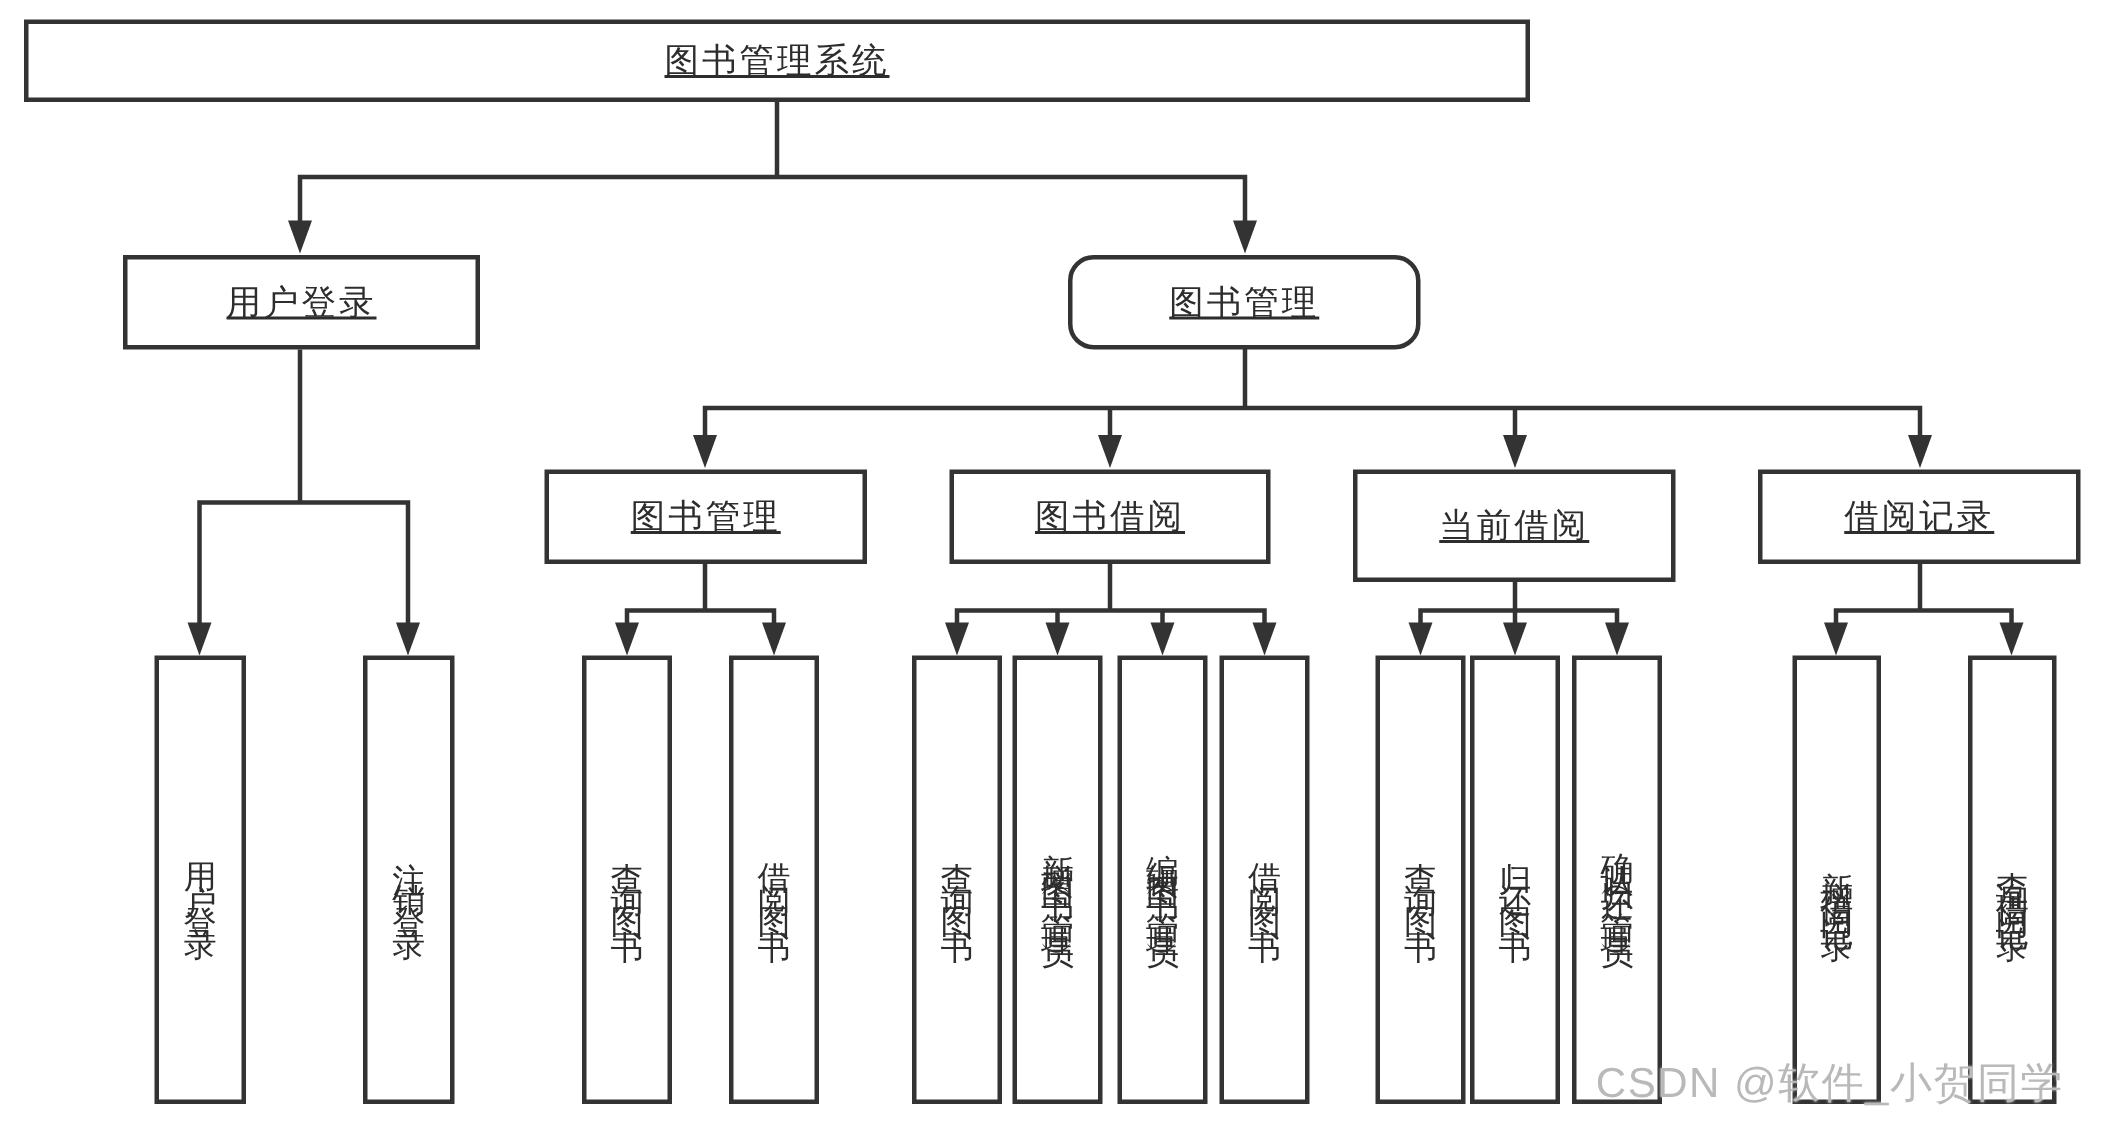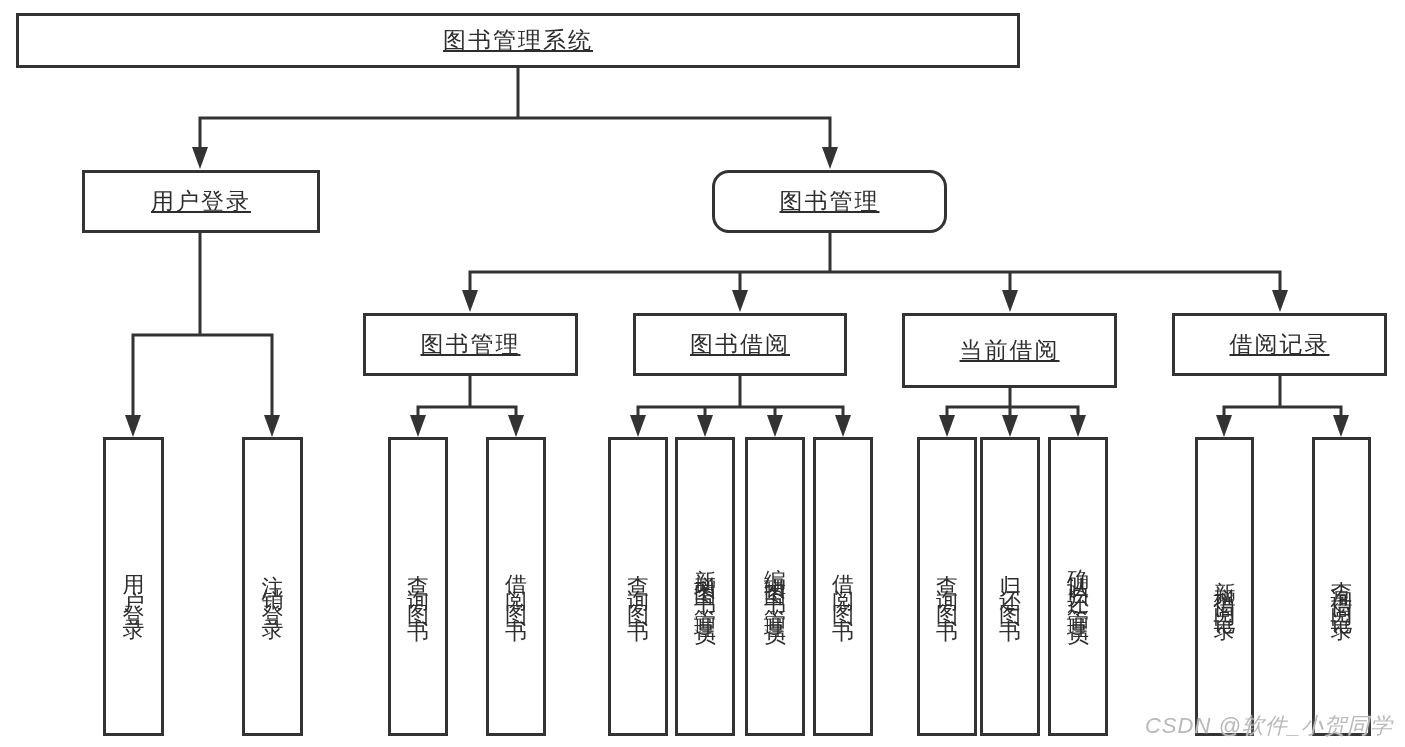--- a/index.html
+++ b/index.html
@@ -42,28 +42,27 @@
     text-orientation:mixed;
     font-size:22px;
     letter-spacing:8px;
     color:var(--text);
     line-height:1;
   }
   .vlabel.spread{ letter-spacing:15px; }
 
   .watermark{
     position:absolute;
-    right:12px; bottom:6px;
-    font-size:22px;
+    right:29px; bottom:6px;
+    font-size:28px;
     color:var(--wm);
     letter-spacing:1px;
     text-shadow:0 0 2px rgba(255,255,255,.9);
     z-index:5;
     white-space:nowrap;
-    font-style:italic;
   }
 
   
   .n-root   { left:16px;   top:13px;  width:1004px; height:55px; }
   .n-login  { left:82px;   top:170px; width:238px;  height:63px; }
   .n-mgmt   { left:712px;  top:170px; width:235px;  height:63px;border-radius:17px; }
   .n-newbook{ left:363px;  top:313px; width:215px;  height:63px; }
   .n-borrow { left:633px;  top:313px; width:214px;  height:63px;text-align:right; }
   .n-current{ left:902px;  top:313px; width:215px;  height:75px; }
   .n-records{ left:1172px; top:313px; width:215px;  height:63px; }

